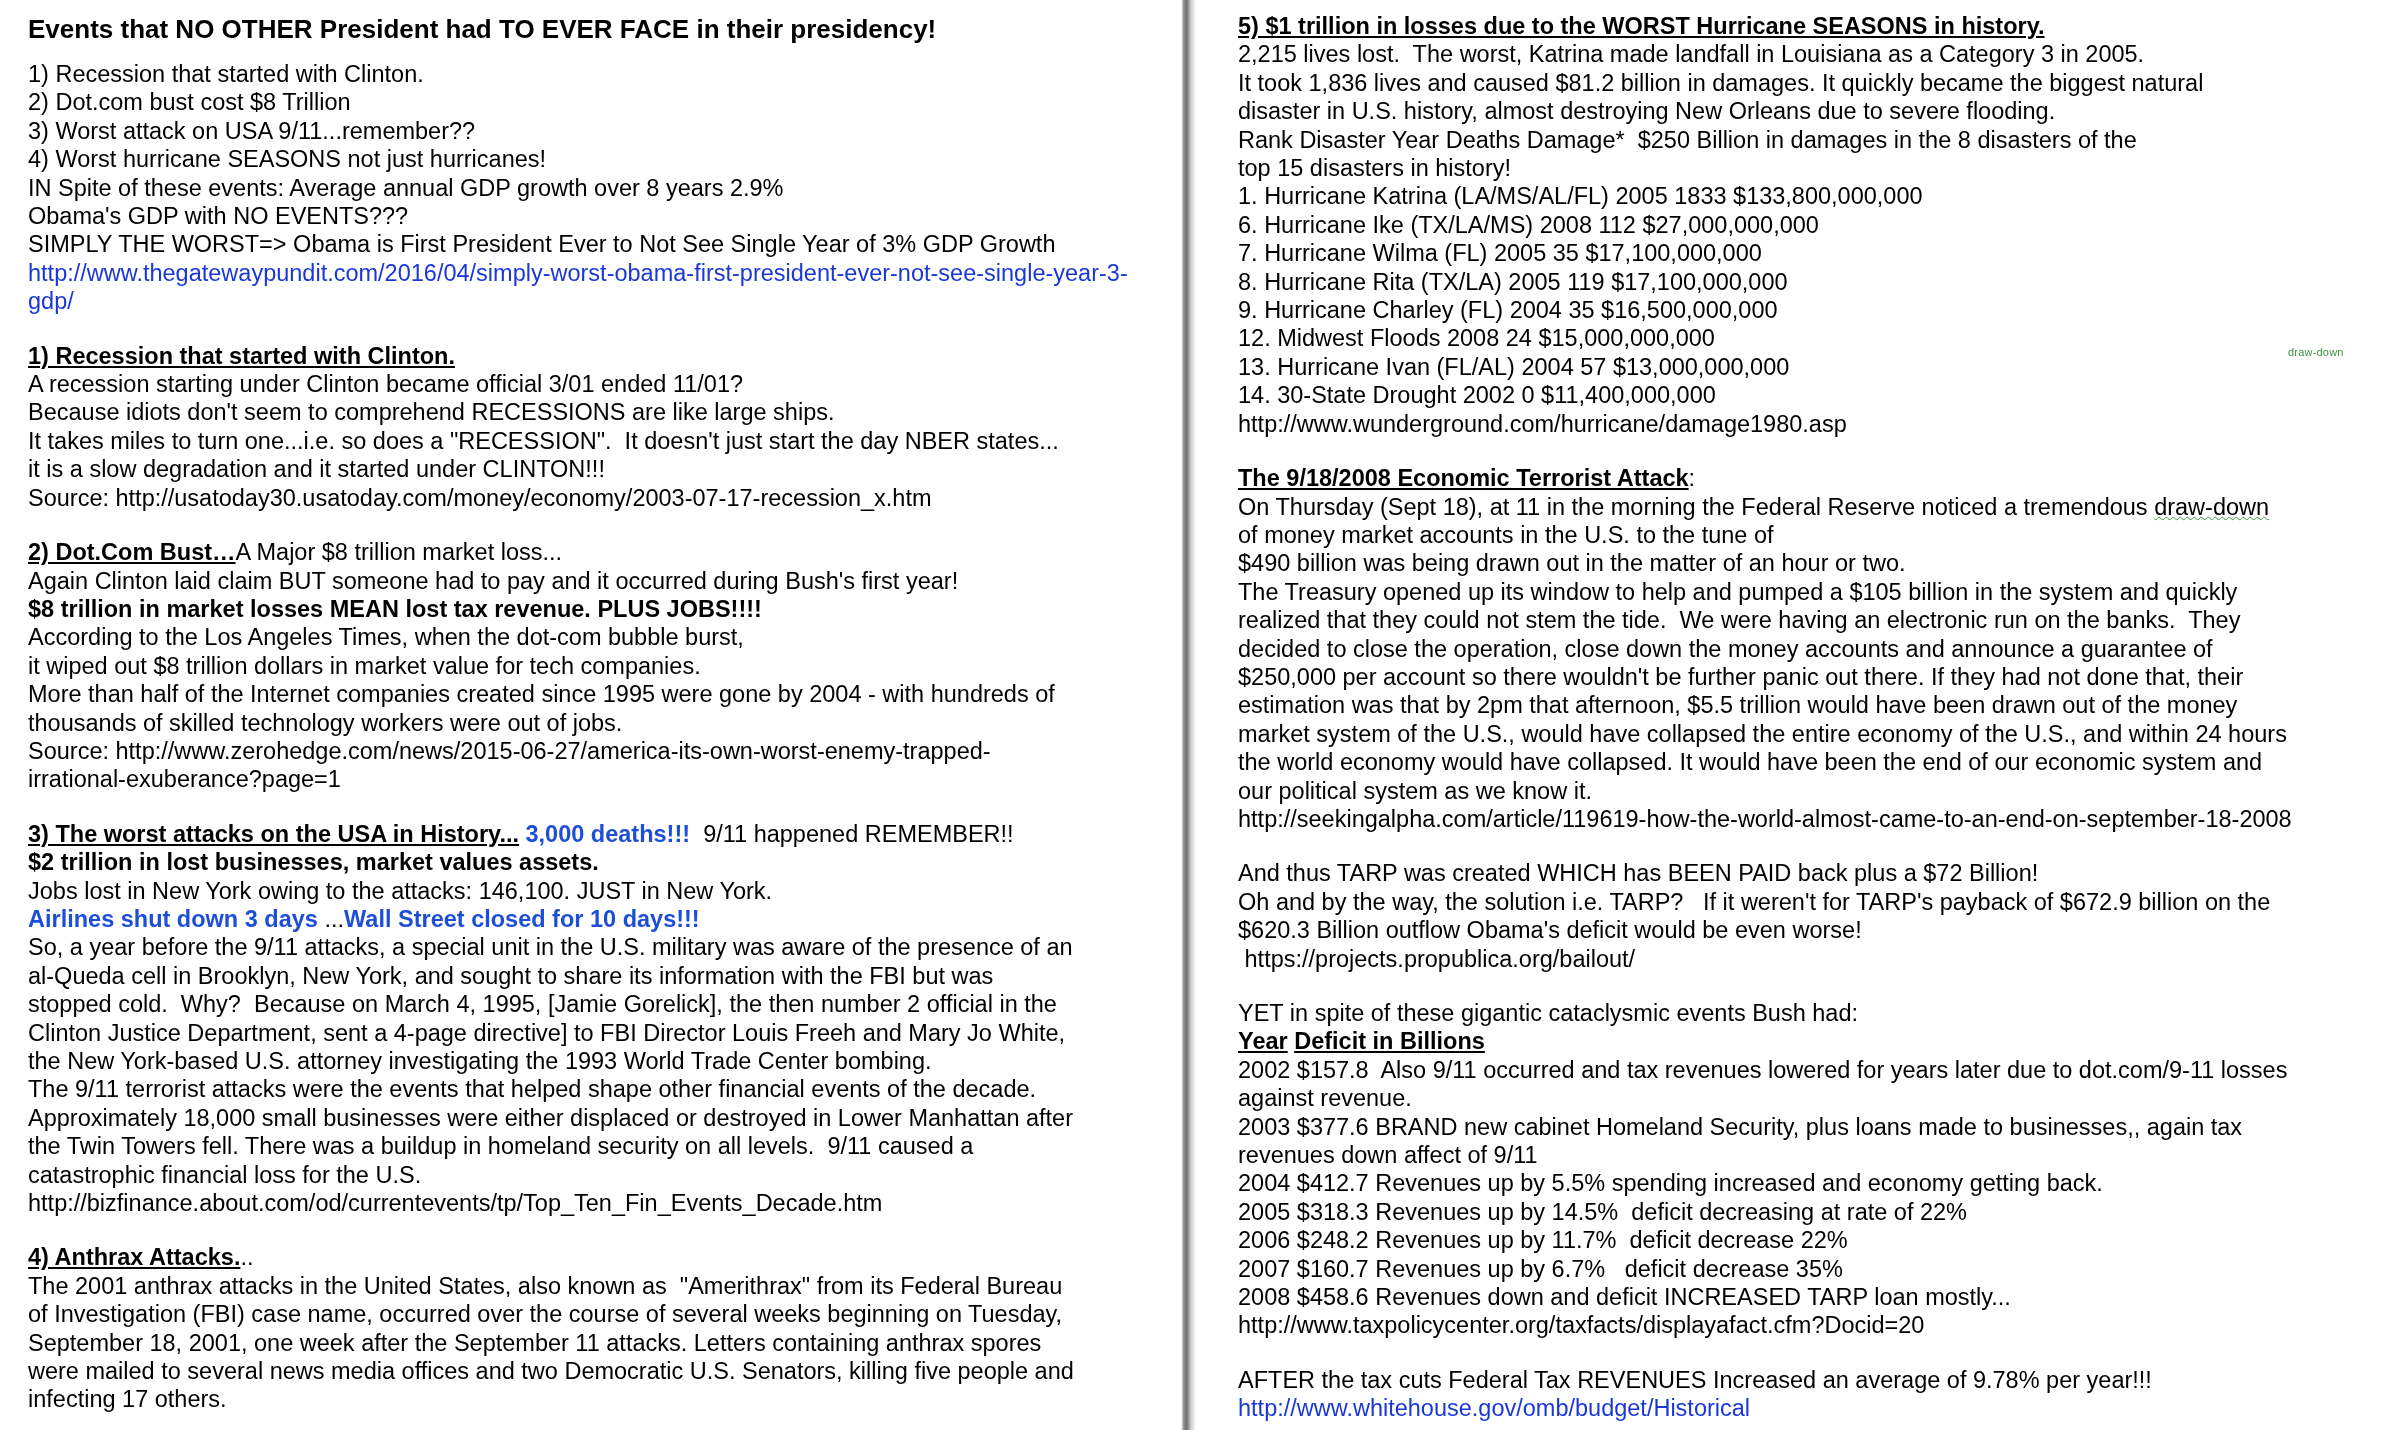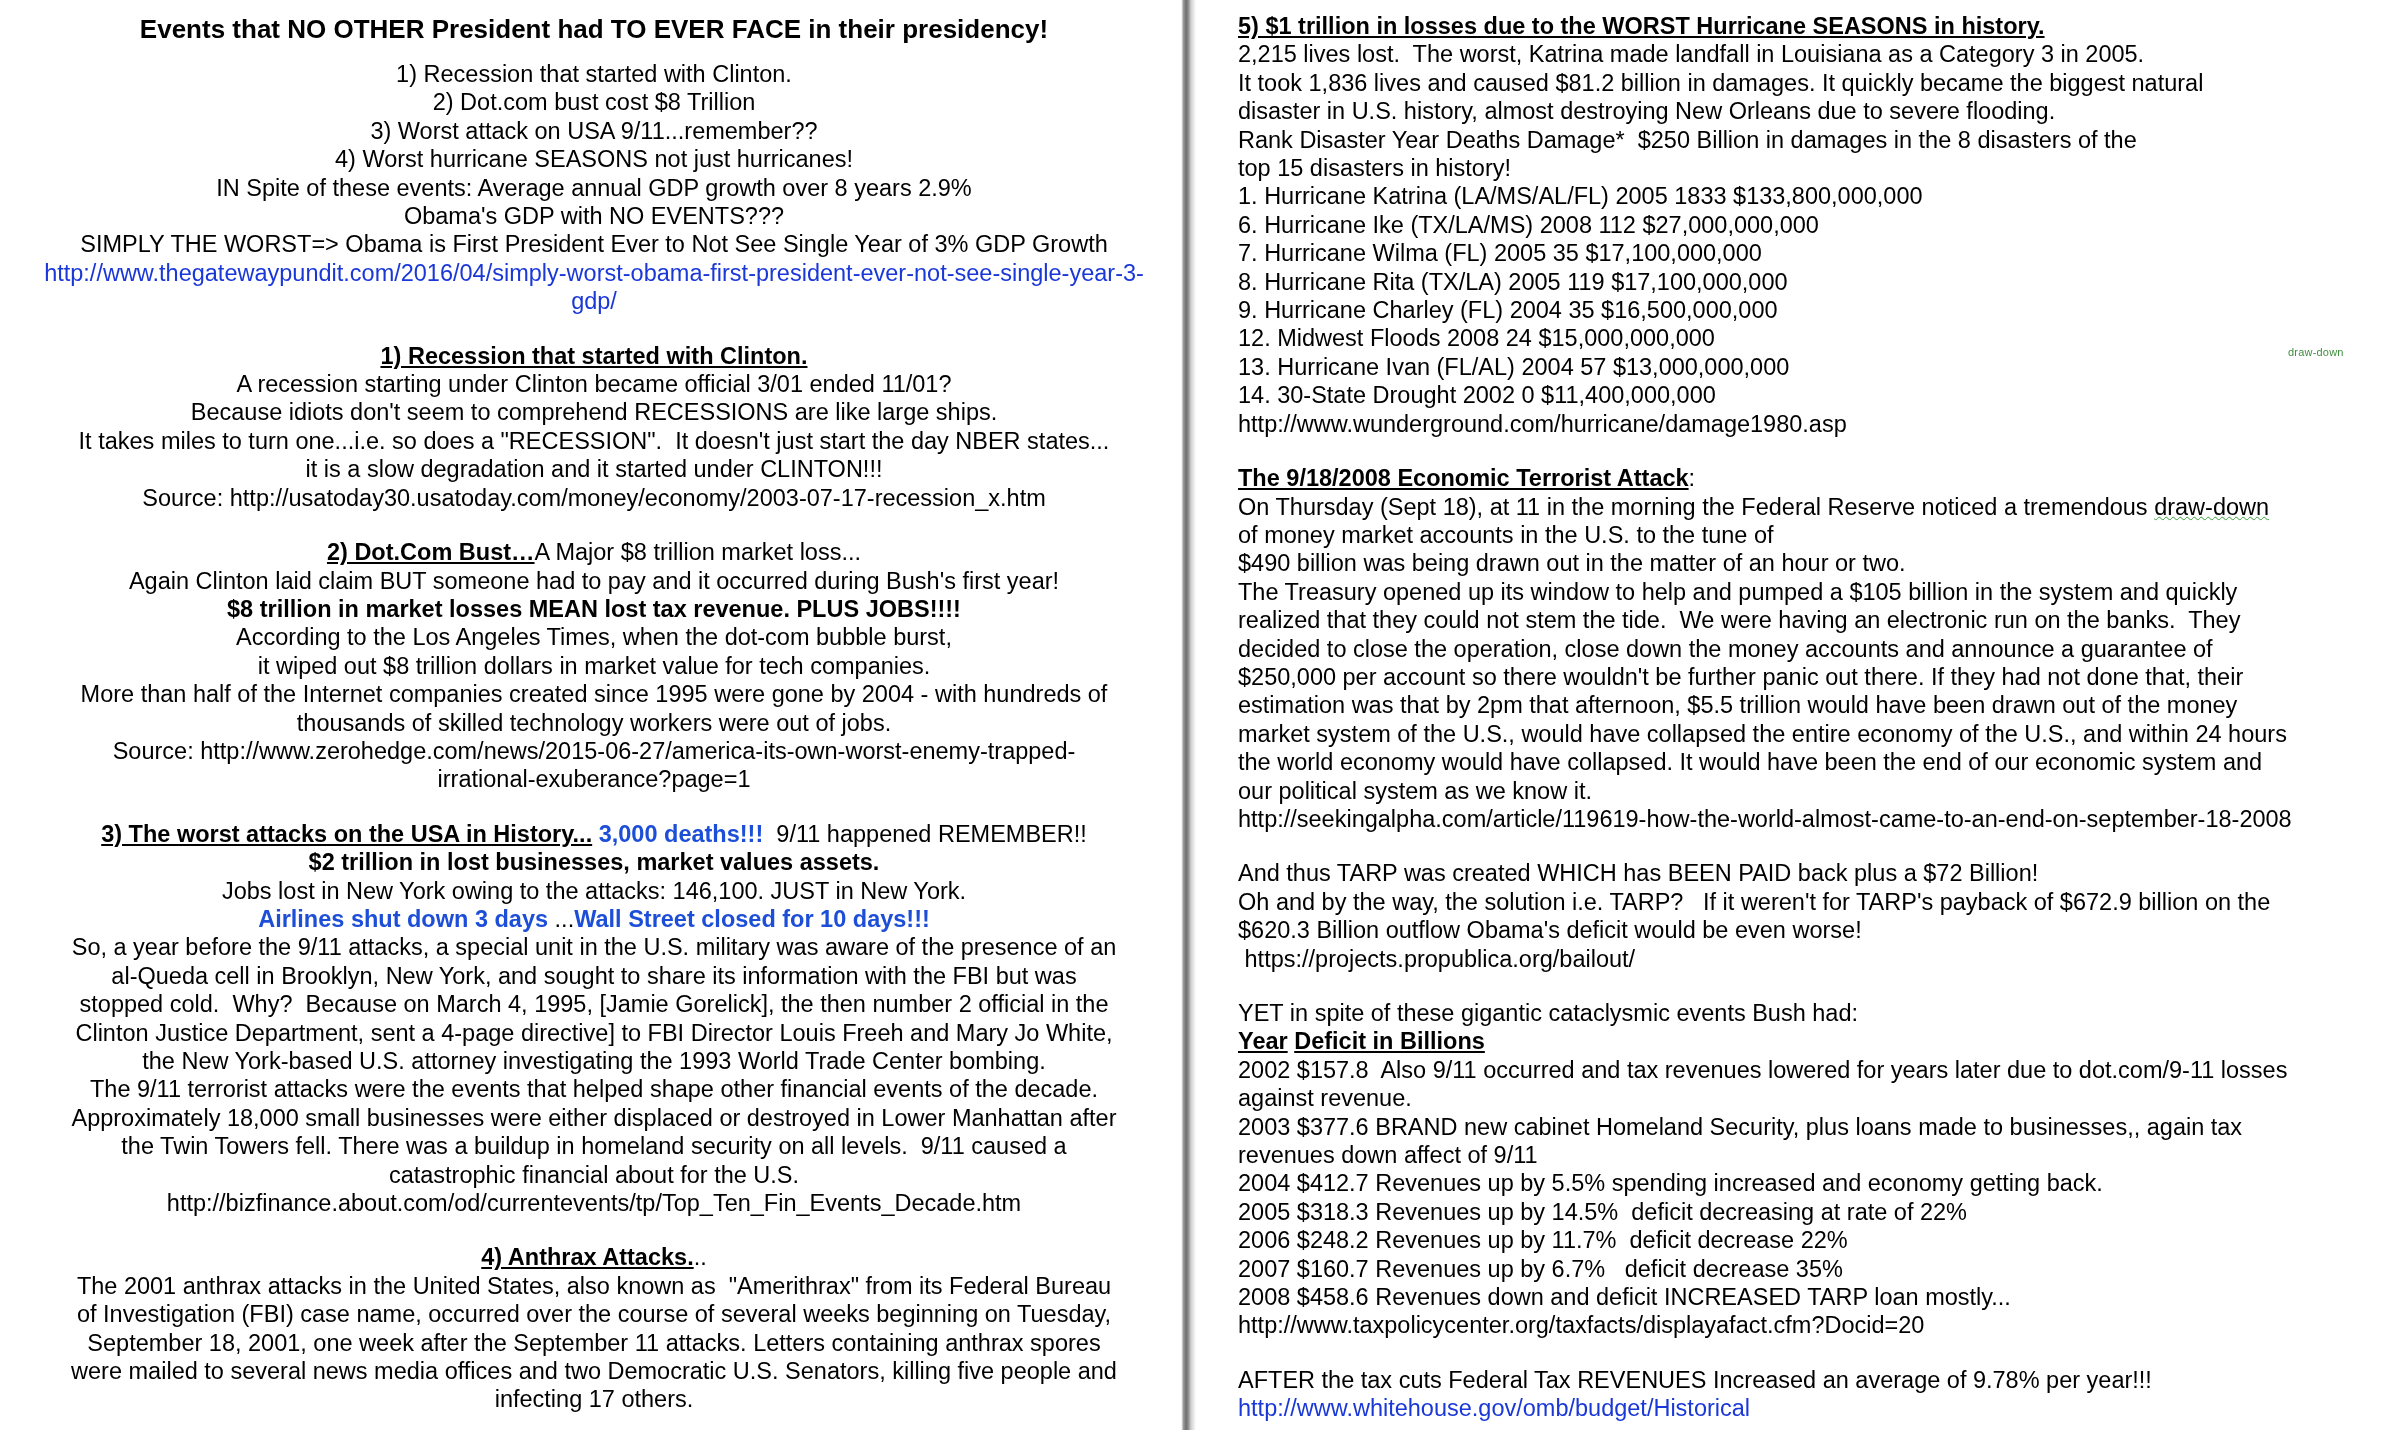--- a/index.html
+++ b/index.html
@@ -21,21 +21,20 @@
     display: flex;
     flex-direction: row;
   }
   .column {
     box-sizing: border-box;
     overflow: hidden;
   }
   .col-left {
     width: 1178px;
     padding: 12px 18px 0 28px;
-    text-align: center;
   }
   .divider {
     width: 18px;
     background: linear-gradient(to right, #ffffff 0%, #ffffff 18%, #9a9a9a 30%, #6e6e6e 45%, #8f8f8f 58%, #cfcfcf 72%, #ffffff 100%);
   }
   .col-right {
     width: 1192px;
     padding: 12px 16px 0 42px;
   }
   .line {
@@ -117,21 +116,21 @@
     <div class="line">Jobs lost in New York owing to the attacks: 146,100. JUST in New York.</div>
     <div class="line"><span class="red">Airlines shut down 3 days</span><span>&nbsp;</span><span>...</span><span class="red">Wall Street closed for 10 days!!!</span></div>
     <div class="line">So, a year before the 9/11 attacks, a special unit in the U.S. military was aware of the presence of an</div>
     <div class="line">al-Queda cell in Brooklyn, New York, and sought to share its information with the FBI but was</div>
     <div class="line">stopped cold.  Why?  Because on March 4, 1995, [Jamie Gorelick], the then number 2 official in the</div>
     <div class="line">Clinton Justice Department, sent a 4-page directive] to FBI Director Louis Freeh and Mary Jo White,</div>
     <div class="line">the New York-based U.S. attorney investigating the 1993 World Trade Center bombing.</div>
     <div class="line">The 9/11 terrorist attacks were the events that helped shape other financial events of the decade.</div>
     <div class="line">Approximately 18,000 small businesses were either displaced or destroyed in Lower Manhattan after</div>
     <div class="line">the Twin Towers fell. There was a buildup in homeland security on all levels.  9/11 caused a</div>
-    <div class="line">catastrophic financial about for the U.S.</div>
+    <div class="line">catastrophic financial loss for the U.S.</div>
     <div class="line">http://bizfinance.about.com/od/currentevents/tp/Top_Ten_Fin_Events_Decade.htm</div>
 
     <div class="spacer"></div>
 
     <div class="line"><span class="bu">4) Anthrax Attacks.</span><span>..</span></div>
     <div class="line">The 2001 anthrax attacks in the United States, also known as  "Amerithrax" from its Federal Bureau</div>
     <div class="line">of Investigation (FBI) case name, occurred over the course of several weeks beginning on Tuesday,</div>
     <div class="line">September 18, 2001, one week after the September 11 attacks. Letters containing anthrax spores</div>
     <div class="line">were mailed to several news media offices and two Democratic U.S. Senators, killing five people and</div>
     <div class="line">infecting 17 others.</div>

